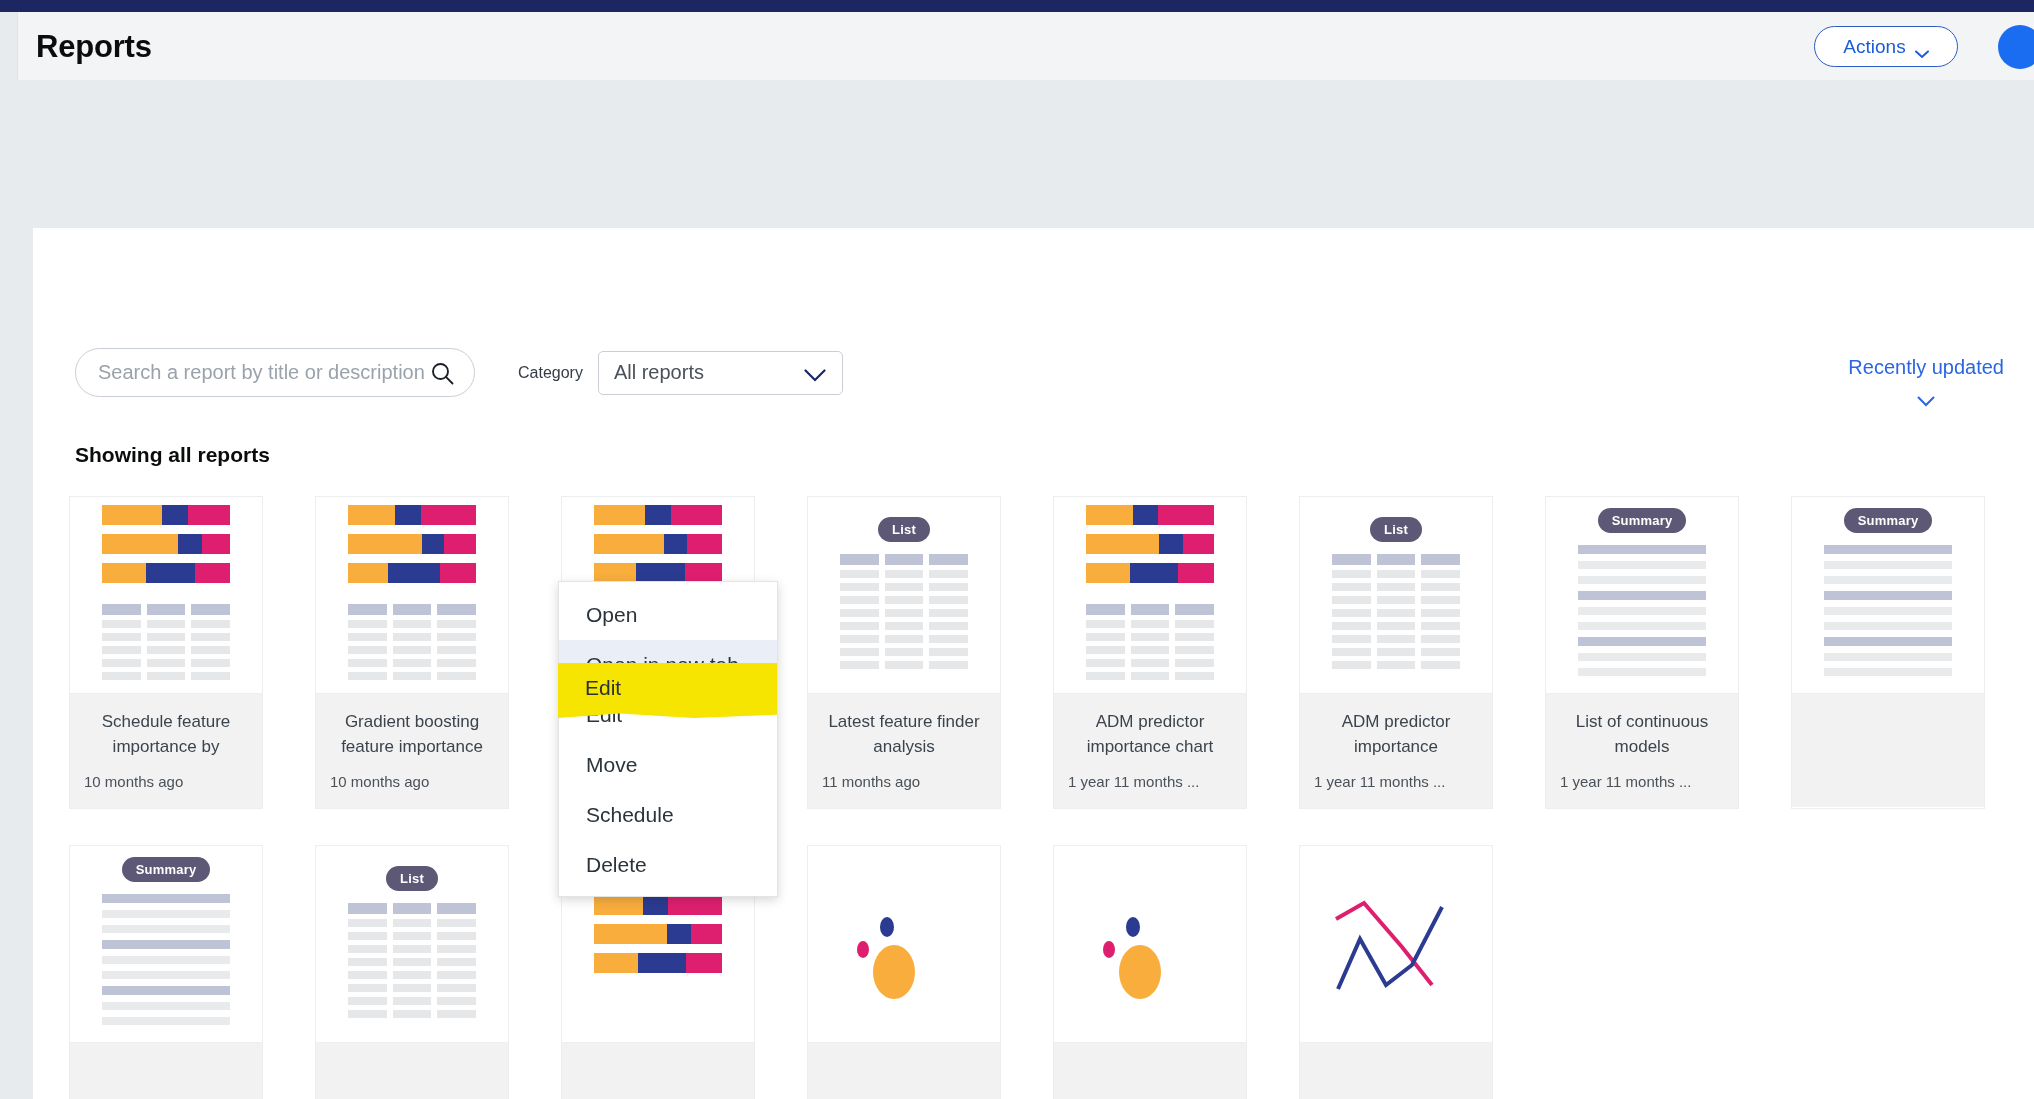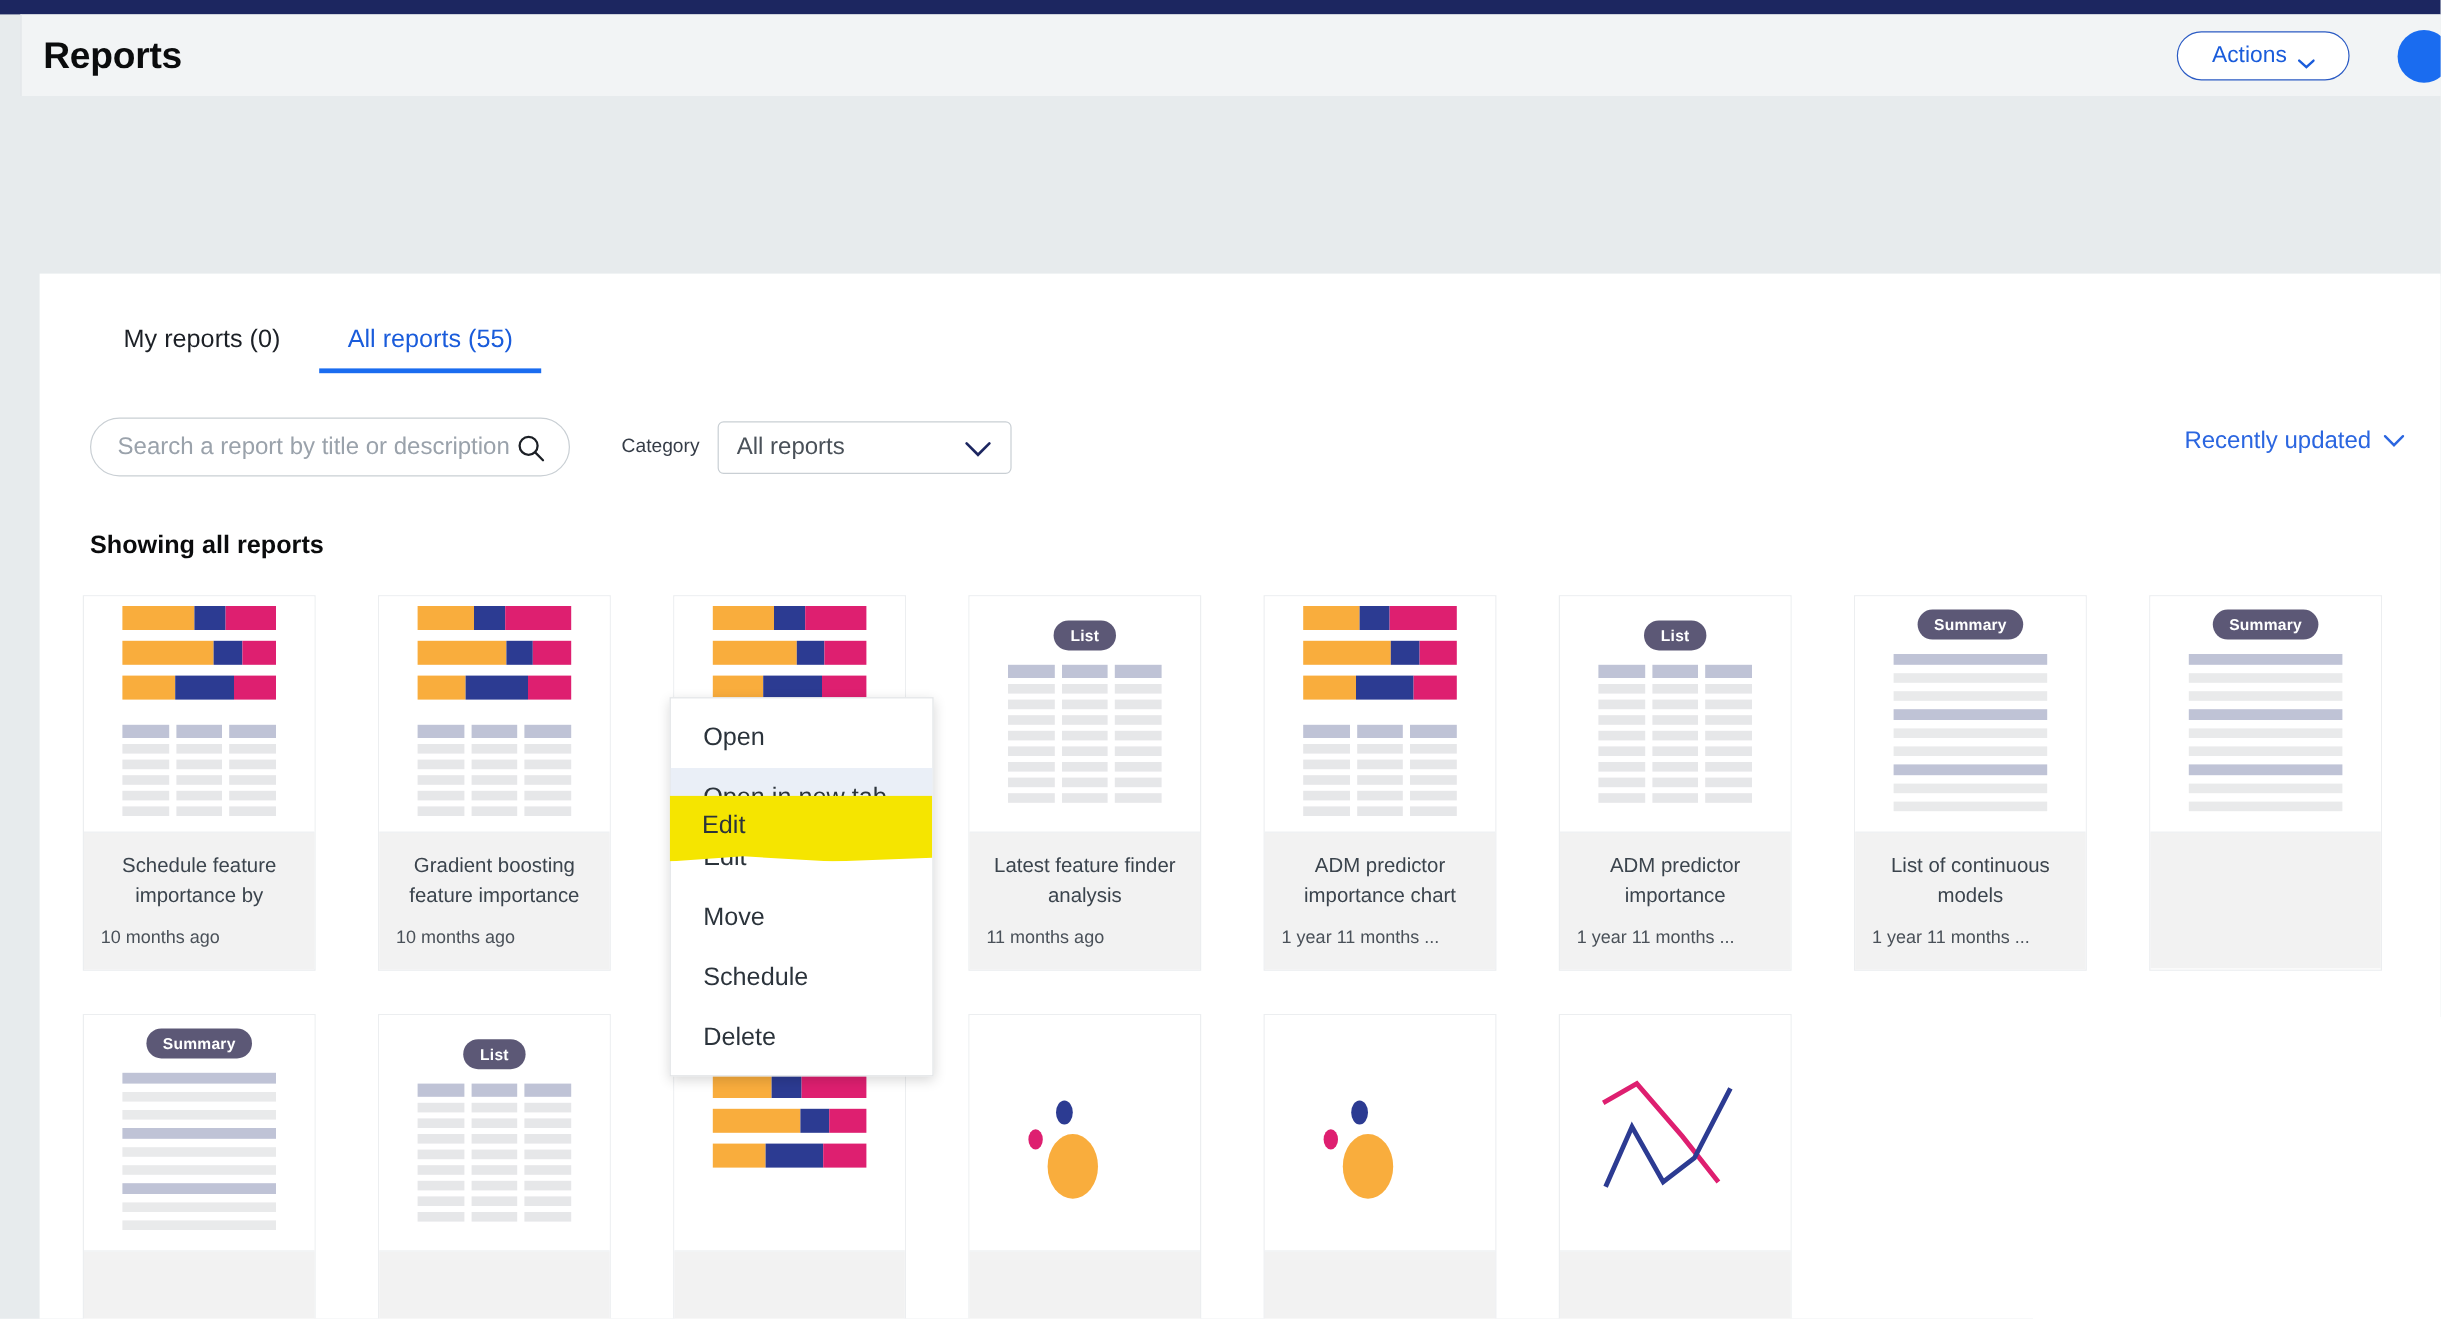--- a/index.html
+++ b/index.html
@@ -185,20 +185,21 @@
   .recently {
     position: absolute;
     top: 128px; right: 30px;
     font-size: 20px;
     color: #2b66e0;
     display: flex;
     align-items: center;
     gap: 10px;
     cursor: pointer;
     white-space: nowrap;
+    flex-direction: column;
   }
 
   
   .showing {
     position: absolute;
     top: 215px; left: 42px;
     font-size: 21px;
     font-weight: bold;
     color: #0b0c0d;
   }
@@ -352,24 +353,20 @@
             <path d="M1 1.5 L7 7 L13 1.5" stroke="#1a5cdb" stroke-width="2" fill="none" stroke-linecap="round"></path>
           </svg>
       </span>
     </div>
 
     <div class="avatar-circle"></div>
   </div>
 
   <div class="panel">
 
-    <div class="tabs">
-      <div class="tab">My reports (0)</div>
-      <div class="tab active">All reports (55)</div>
-    </div>
 
     <div class="filter-row">
 
       <div class="search-box">
         <input type="text" placeholder="Search a report by title or description" style="">
         <span class="search-icon">
           <svg width="23" height="23" viewBox="0 0 23 23">
             <circle cx="9.5" cy="9.5" r="7.5" stroke="#1c2026" stroke-width="1.9" fill="none"></circle>
             <line x1="15.2" y1="15.2" x2="21.5" y2="21.5" stroke="#1c2026" stroke-width="1.9" stroke-linecap="round"></line>
           </svg>

